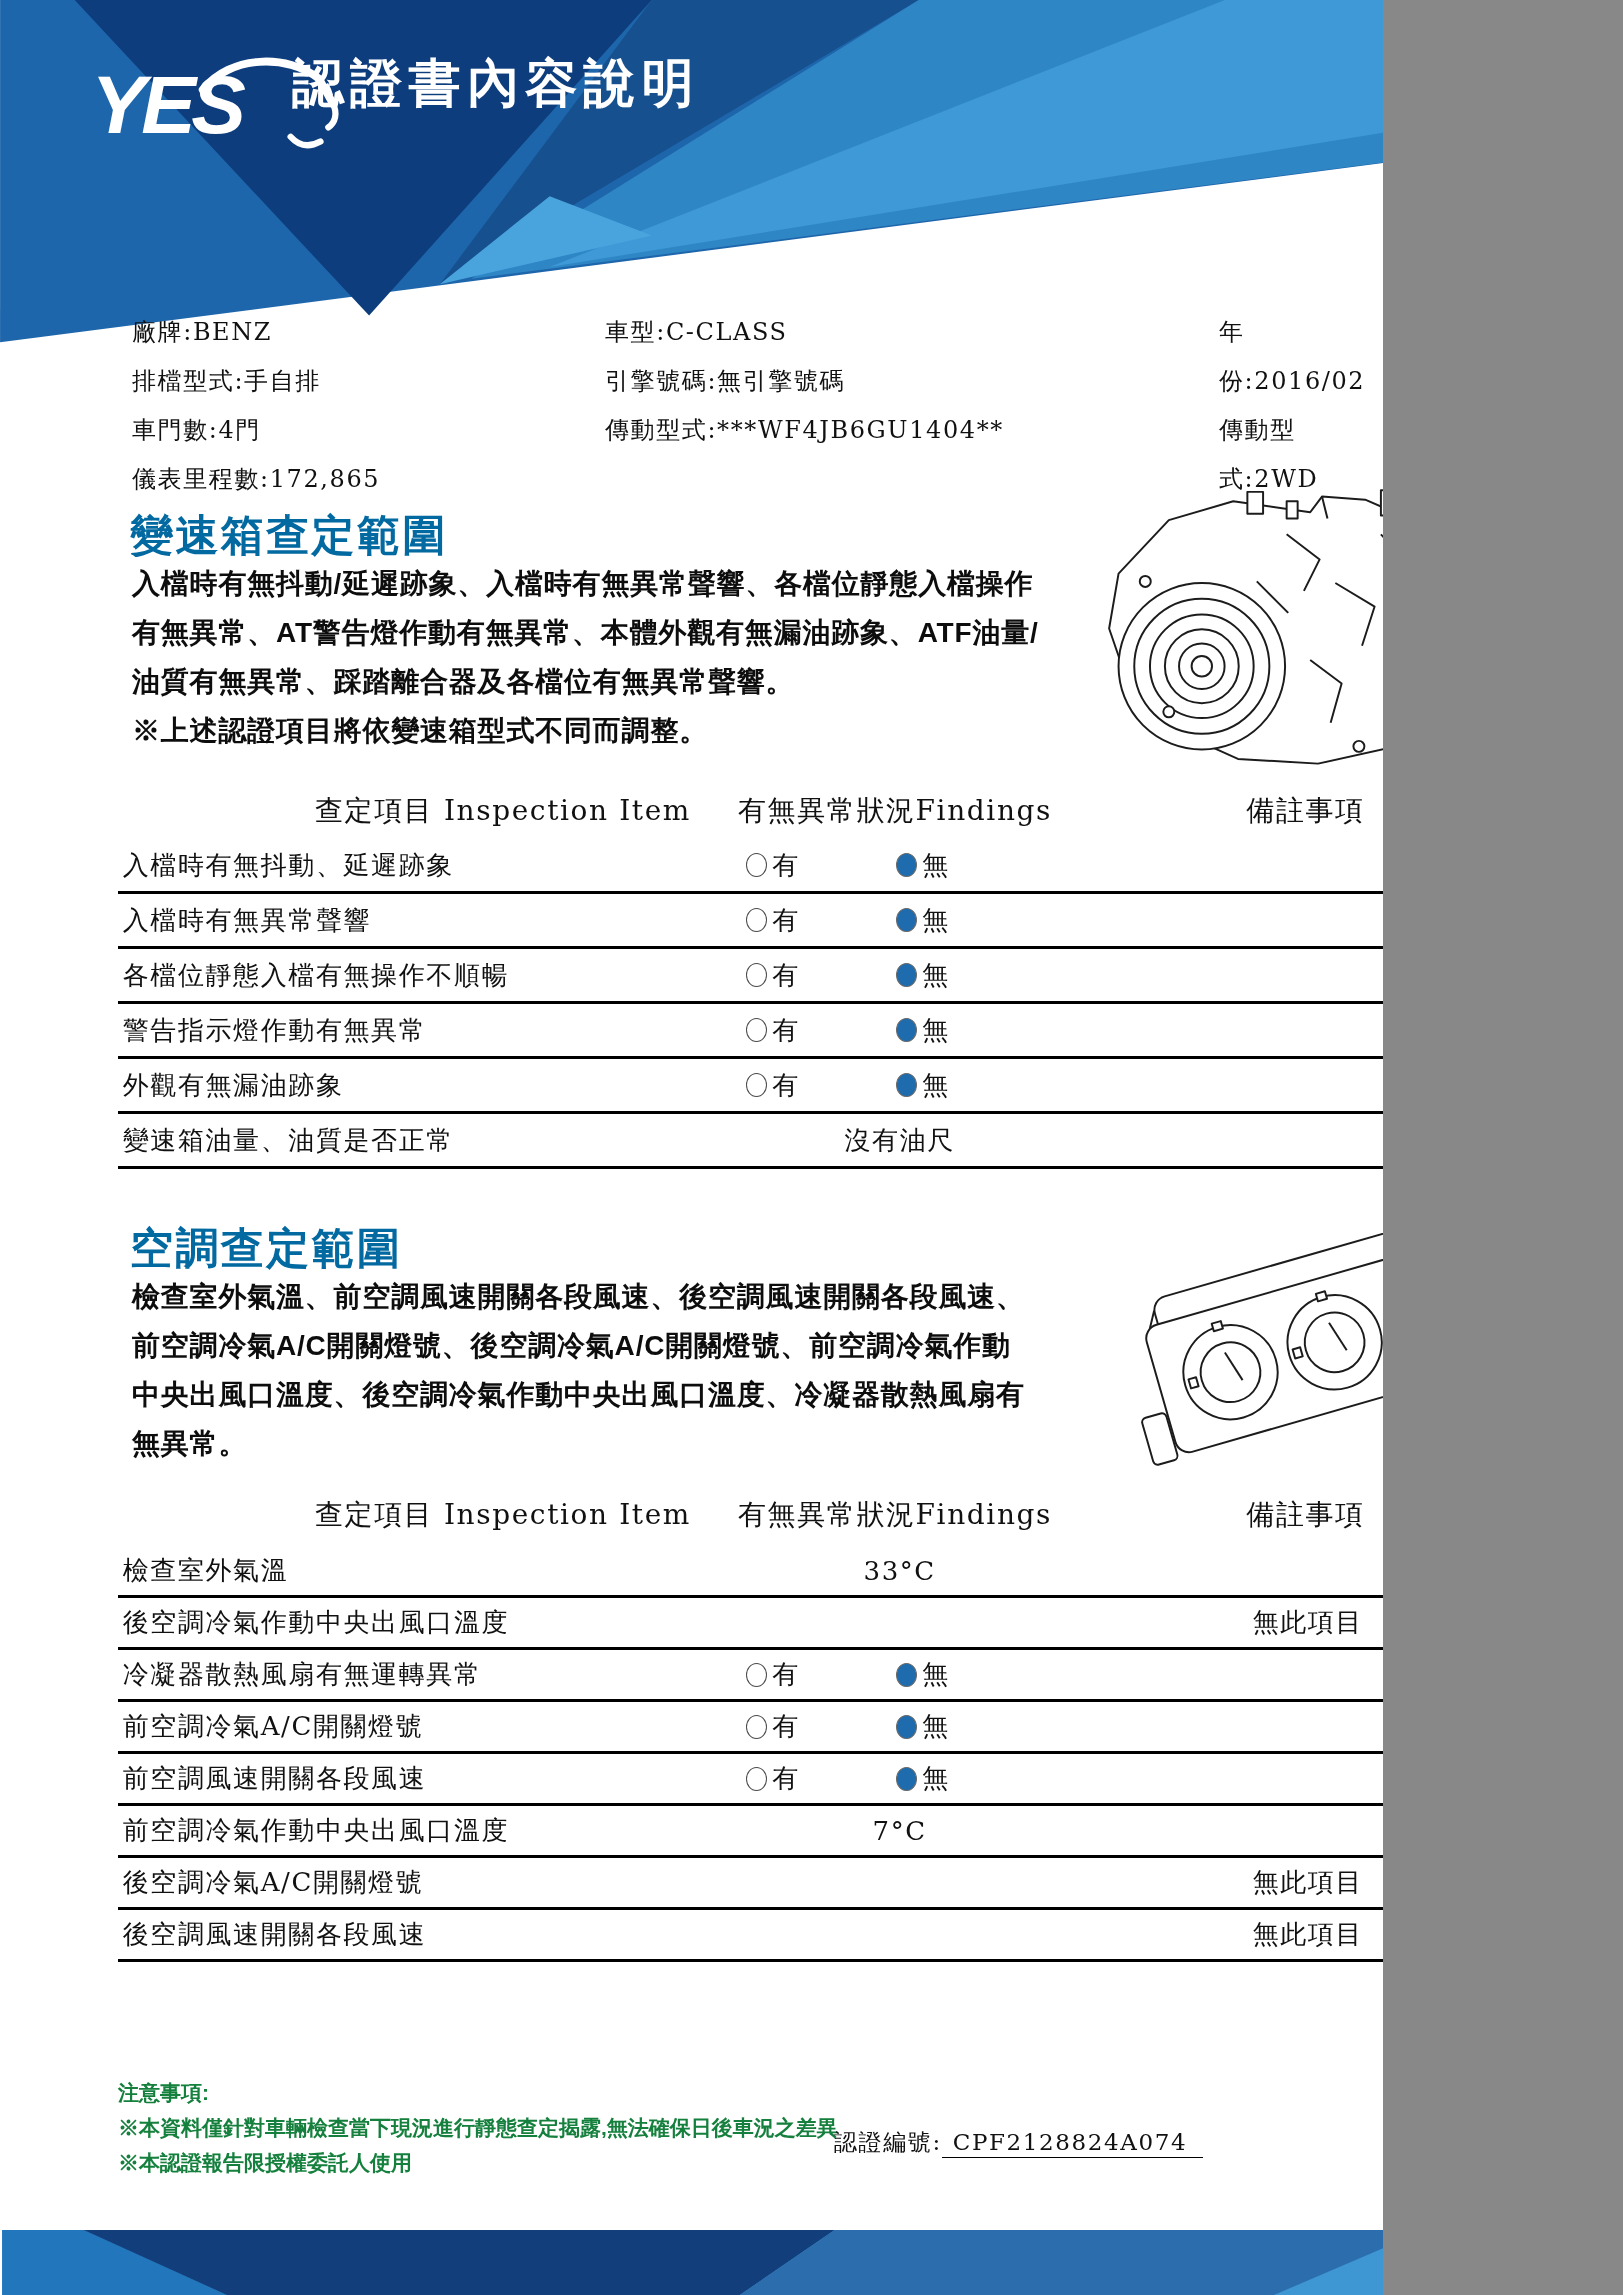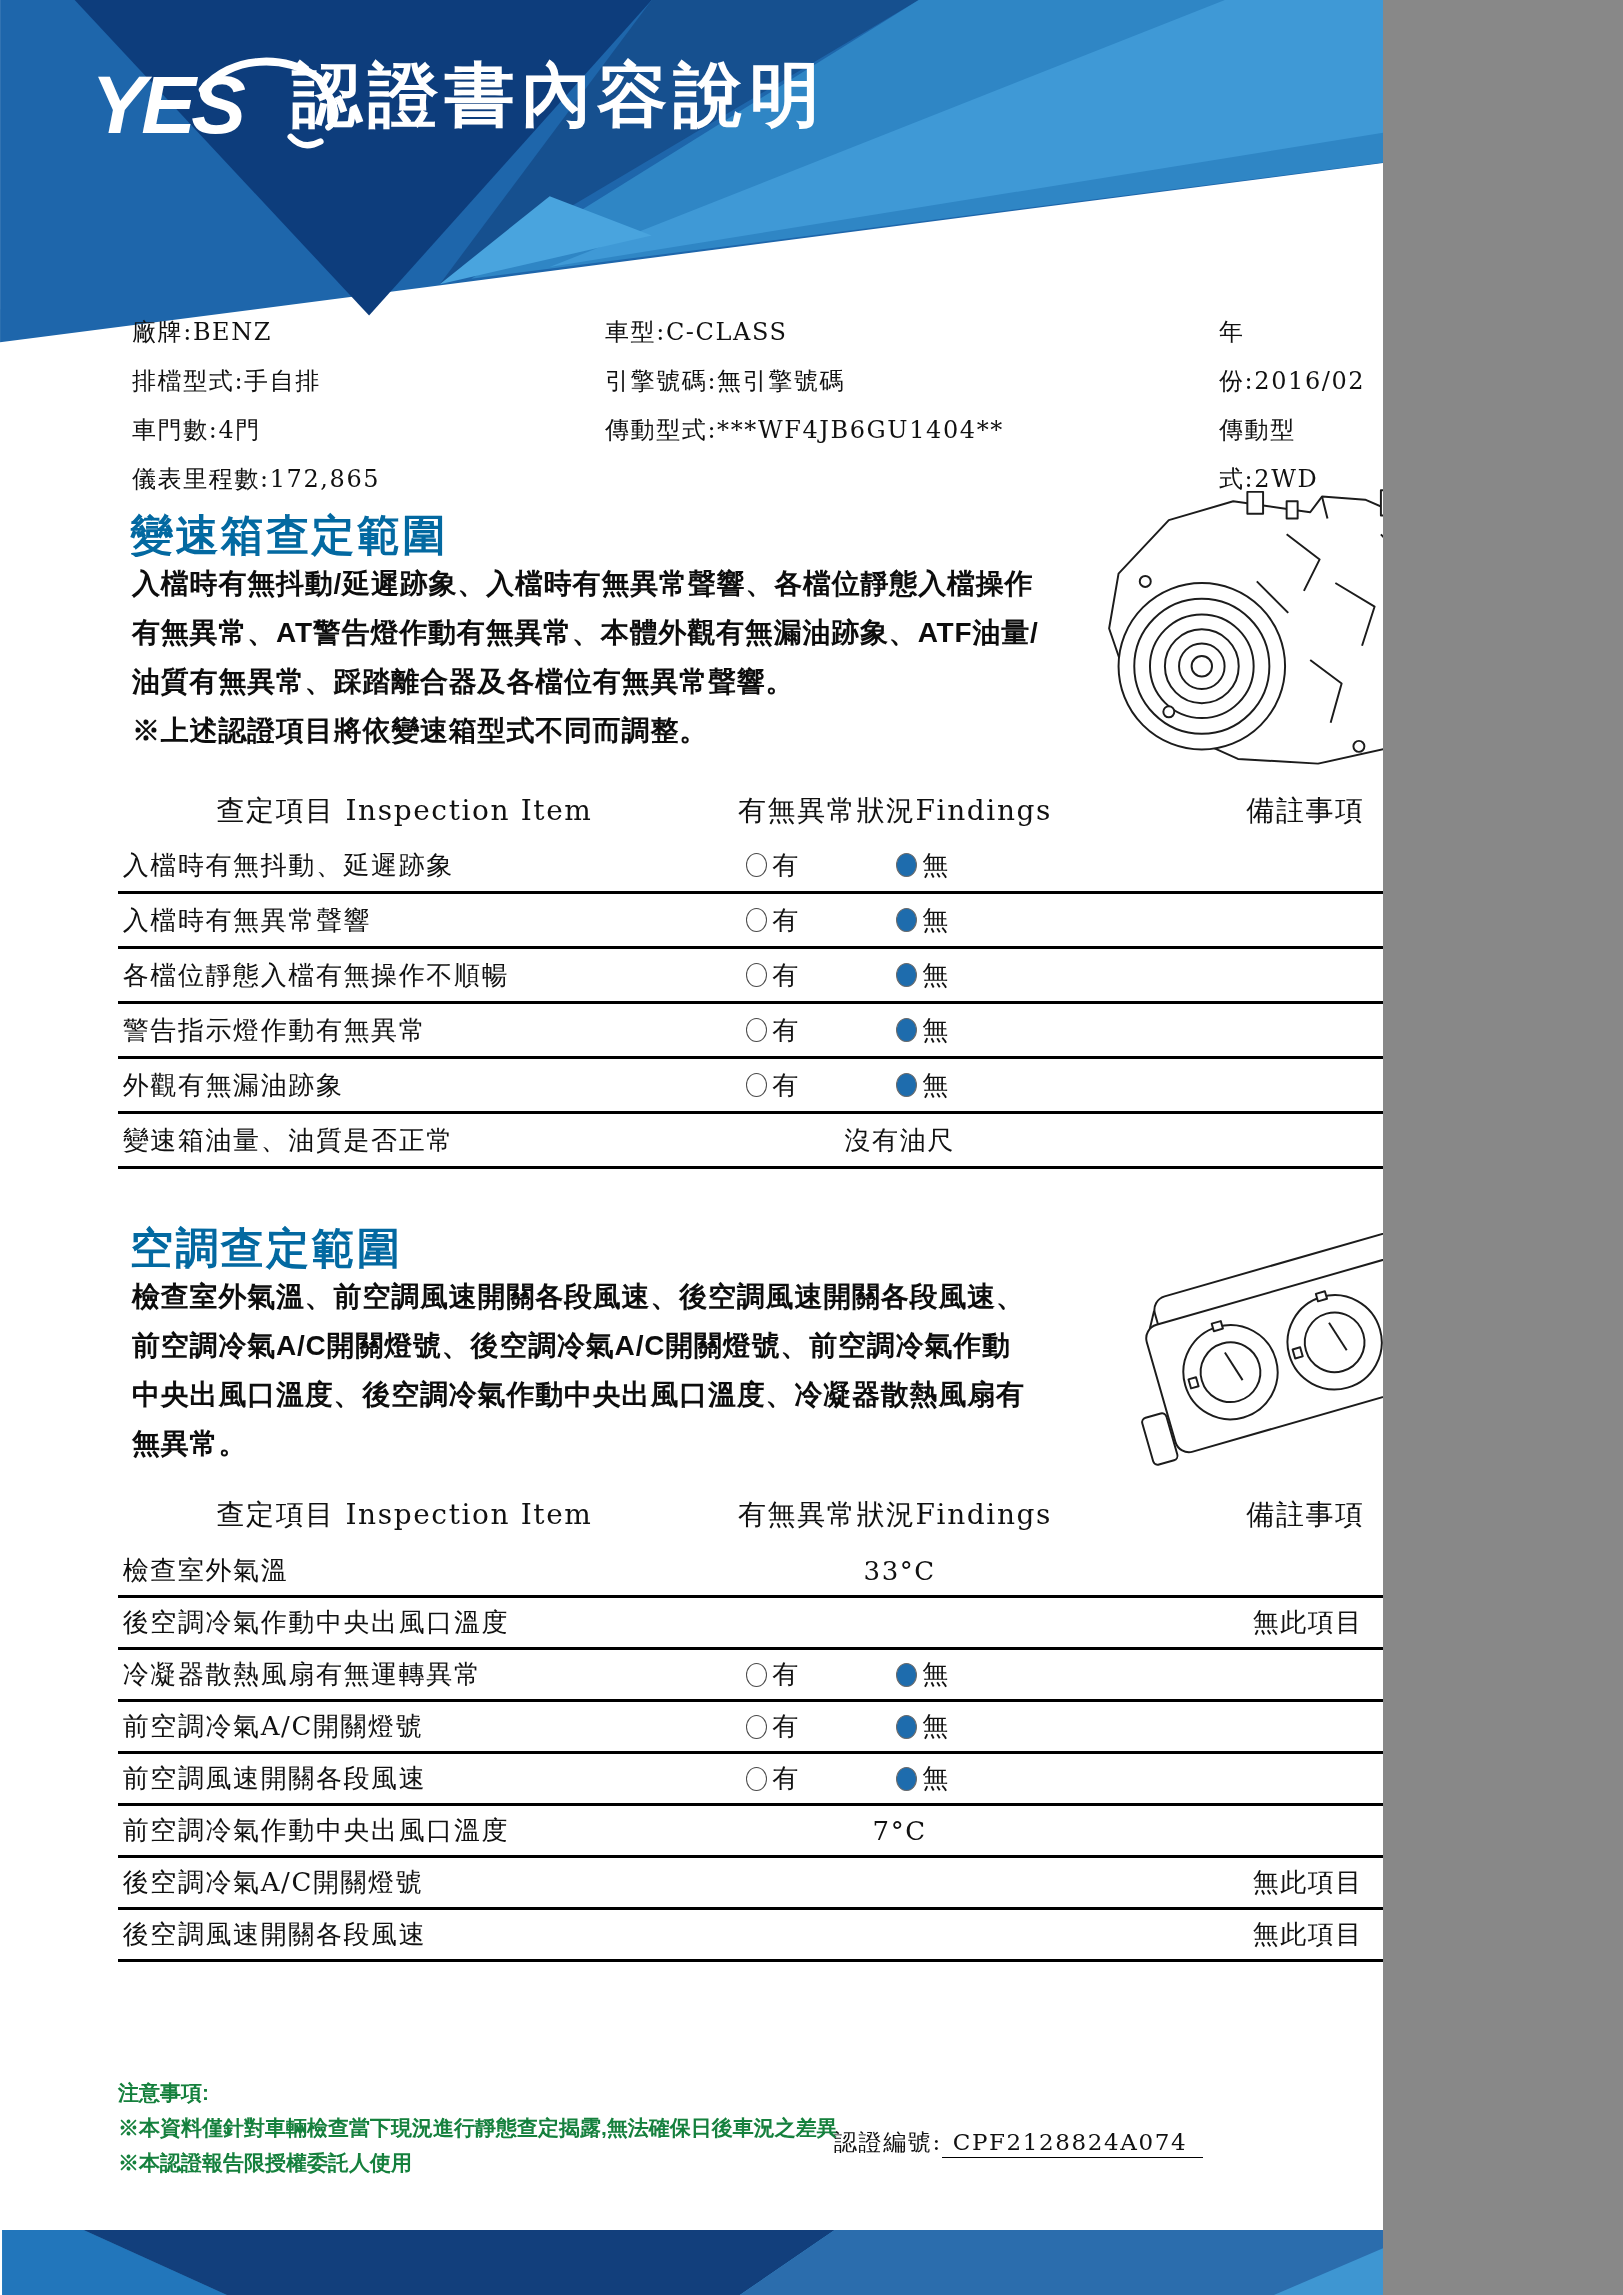--- a/index.html
+++ b/index.html
@@ -6,35 +6,35 @@
   .page{position:relative;width:1383px;height:2295px;background:#ffffff;overflow:hidden;
         font-family:"DejaVu Serif",serif;color:#111;}
 
   
   .hdr-svg{position:absolute;left:0;top:0;}
   .logo-wrap{position:absolute;left:85px;top:44px;width:259px;height:118px;}
   .logo-text{position:absolute;left:6.3px;top:14px;font-family:"Liberation Sans",sans-serif;
              font-style:italic;font-weight:bold;font-size:82px;color:#fff;letter-spacing:-4.7px;}
   .logo-swoosh{position:absolute;left:0;top:0;}
   .page-title{position:absolute;left:292px;top:49px;font-family:"Liberation Sans",sans-serif;
-              font-weight:bold;font-size:70px;color:#ffffff;letter-spacing:6.3px;}
+              font-weight:bold;font-size:52px;color:#ffffff;letter-spacing:6.3px;}
 
   
   .vcol{position:absolute;top:308px;font-size:24px;line-height:49px;letter-spacing:1.6px;}
   #vcol1{left:132px;} #vcol2{left:605px;} #vcol3{left:1219px;}
 
   
   .sec-title{position:absolute;left:130px;font-family:"Liberation Sans",sans-serif;
              font-weight:bold;font-size:43px;color:#0369a1;letter-spacing:2.4px;}
   .desc{position:absolute;left:132px;width:1021px;font-family:"Liberation Sans",sans-serif;
         font-weight:bold;font-size:28px;line-height:49px;color:#0d0d0d;letter-spacing:0.8px;}
 
   
   .thead{position:absolute;left:118px;width:1394px;display:flex;font-size:28px;letter-spacing:1.6px;}
-  .thead .h-item{width:573px;text-align:center;}
+  .thead .h-item{width:573px;text-align:right;}
   .thead .h-find{width:408px;text-align:center;}
   .thead .h-remark{flex:1;text-align:center;}
   .ttable{position:absolute;left:118px;width:1394px;}
   .trow{display:flex;align-items:center;border-bottom:3.9px solid #000;font-size:26px;letter-spacing:1.6px;}
   #table1 .trow{height:52px;} #table2 .trow{height:49px;}
   .c-item{width:573px;padding-left:4.7px;}
   .c-find{width:408px;display:flex;align-items:center;}
   .c-find.centered{display:block;text-align:center;}
   .c-remark{flex:1;text-align:center;}
   .rgroup{display:inline-flex;align-items:center;}

